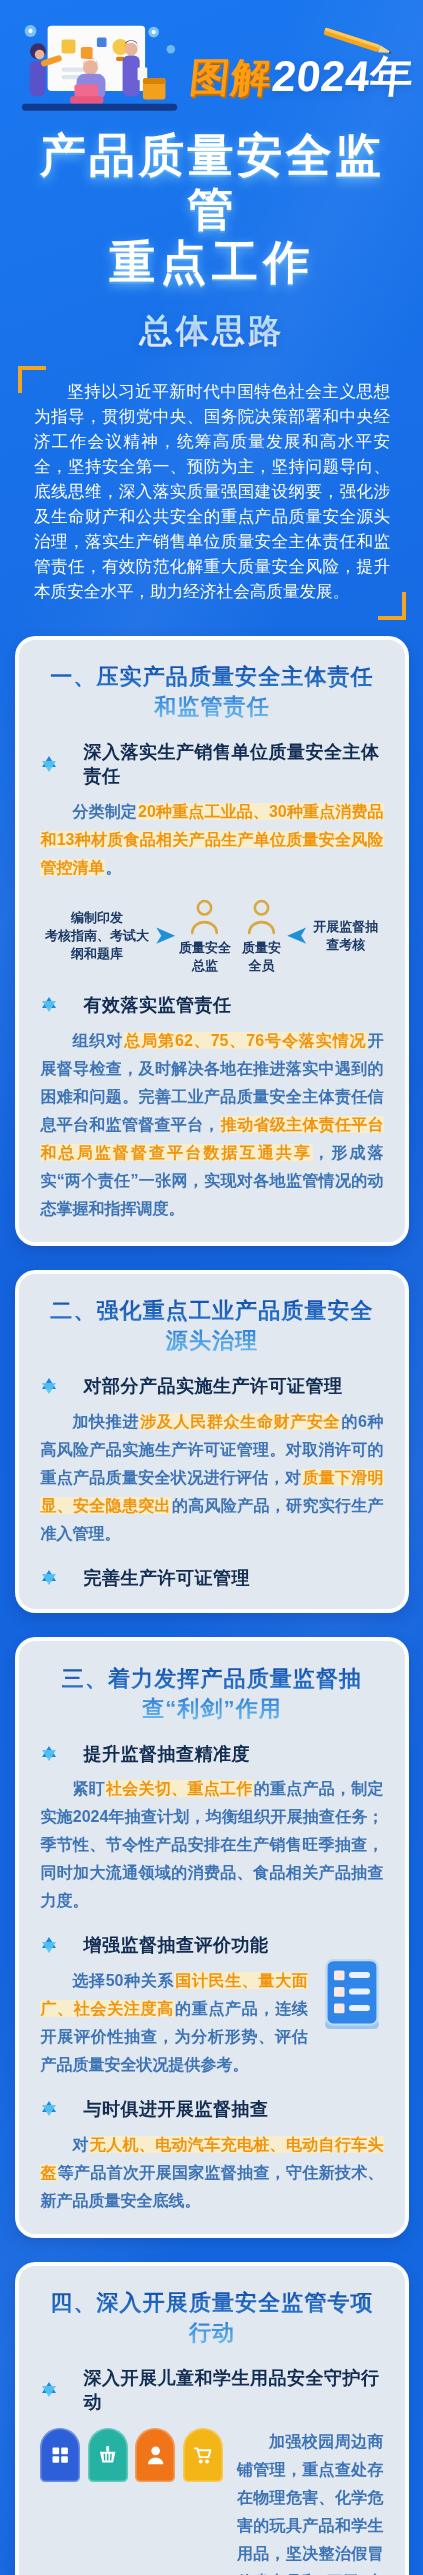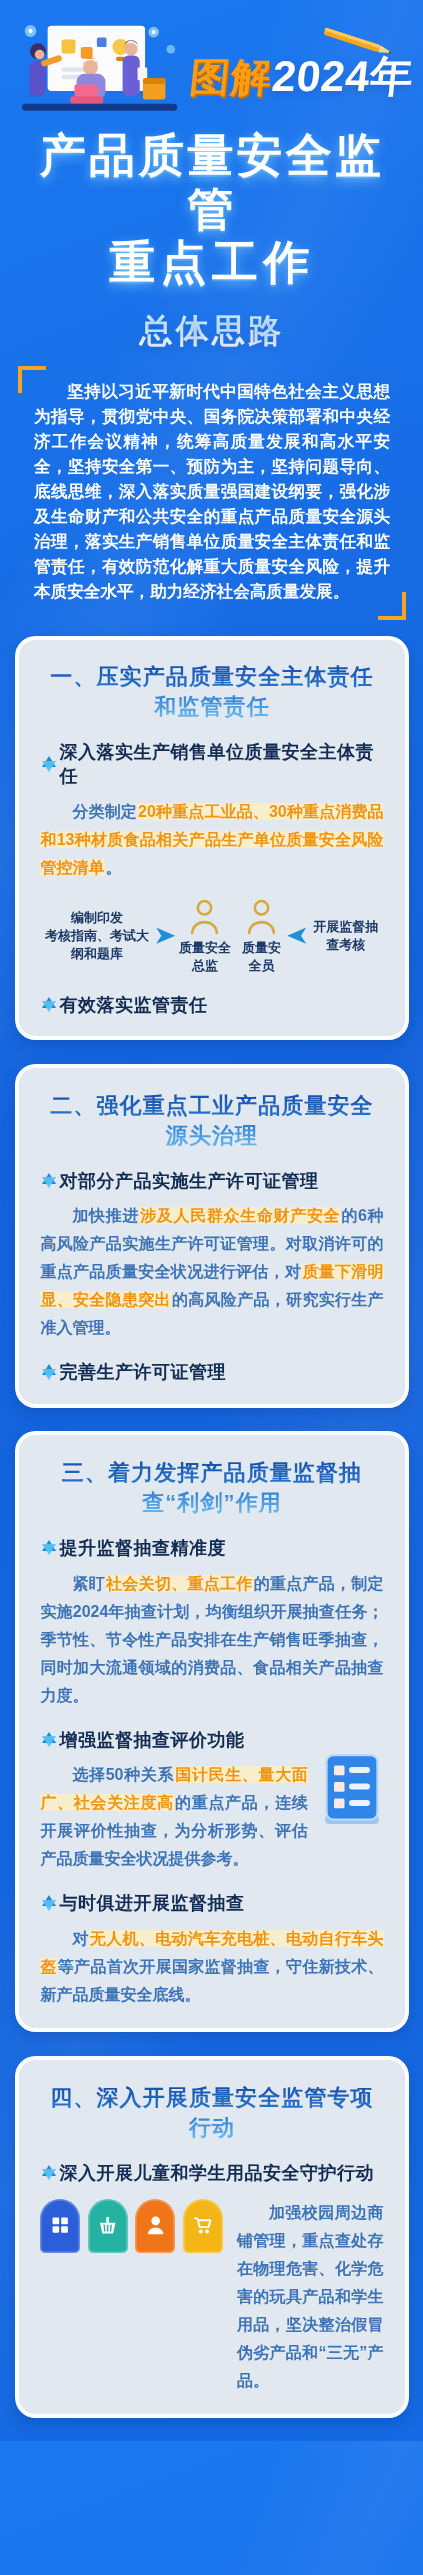--- a/index.html
+++ b/index.html
@@ -28,30 +28,30 @@
   
   .intro{padding:14px 18px 16px;}
   .intro-heading{text-align:center;font-size:33px;font-weight:900;letter-spacing:3.2px;margin:2.1px 0 11.8px;
      background:linear-gradient(180deg,#b9ecfc 0%,#ffffff 75%);
      -webkit-background-clip:text;background-clip:text;color:transparent;
      text-shadow:0 3.2px 8.6px rgba(20,80,190,.35);}
   .intro-box{position:relative;padding:13px 16px 16px;}
   .corner{position:absolute;width:23.6px;height:23.6px;}
   .corner-tl{left:0;top:0;border-top:4.8px solid #f6a51c;border-left:4.8px solid #f6a51c;}
   .corner-br{right:0;bottom:0;border-bottom:4.8px solid #f6a51c;border-right:4.8px solid #f6a51c;}
-  .intro-text{margin:0;color:#ffffff;font-weight:700;font-size:16.6px;line-height:25px;
+  .intro-text{margin:0;color:#ffffff;font-weight:400;font-size:16.6px;line-height:25px;
      text-align:justify;text-indent:2em;}
   
   .card{margin:0 15px 23.6px;background:#e1e8f0;border:4.8px solid rgba(255,255,255,.92);
      border-radius:20.4px;padding:13px 21.4px 19.3px;box-shadow:0 5.4px 13px rgba(10,50,140,.25);}
   .sec-title{margin:9.7px 0 5.4px;text-align:center;font-size:22px;font-weight:900;letter-spacing:1.1px;
      background:linear-gradient(180deg,#124da8 0%,#2f7fd6 55%,#74c4f2 100%);
      -webkit-background-clip:text;background-clip:text;color:transparent;}
   .item{margin-top:18px;}
-  .item-head{display:flex;align-items:center;gap:2px;}
+  .item-head{display:flex;align-items:center;gap:26px;}
   .star{position:relative;width:17px;height:17px;flex:0 0 auto;}
   .star::before{content:"";position:absolute;left:1.6px;top:0.5px;border-left:7px solid transparent;
      border-right:7px solid transparent;border-bottom:11.8px solid #1f86da;}
   .star::after{content:"";position:absolute;left:1.6px;top:4.8px;border-left:7px solid transparent;
      border-right:7px solid transparent;border-top:11.8px solid #55c3f2;opacity:.92;}
   .item-title{margin:0;font-size:18px;font-weight:800;color:#122c52;letter-spacing:0.5px;}
   .body{margin:9.7px 0 0;font-size:16px;line-height:28px;color:#3e74b5;font-weight:700;
      text-align:justify;text-indent:2em;}
   .hl{color:#f0940f;background:rgba(252,238,196,.85);border-radius:2.1px;padding:0 1.1px;}
   .with-icon{display:flex;align-items:flex-start;gap:11.8px;}
@@ -179,20 +179,21 @@
           </svg>
       </span>
       <div class="dg-label">开展监督抽查考核</div>
     </div>
   </div>
   <div class="item">
     <div class="item-head">
       <span class="star"></span>
       <h3 class="item-title">有效落实监管责任</h3>
     </div>
+    <p class="body"><span>组织对</span><span class="hl">总局第62、75、76号令落实情况</span><span>开展督导检查，及时解决各地在推进落实中遇到的困难和问题。完善工业产品质量安全主体责任信息平台和监管督查平台，</span><span class="hl">推动省级主体责任平台和总局监督督查平台数据互通共享</span><span>，形成落实“两个责任”一张网，实现对各地监管情况的动态掌握和指挥调度。</span></p>
   </div>
 </section>
 
 <section class="card">
   <h2 class="sec-title"><span>二、</span><span>强化重点工业产品质量安全源头治理</span></h2>
   <div class="item">
     <div class="item-head">
       <span class="star"></span>
       <h3 class="item-title">对部分产品实施生产许可证管理</h3>
     </div>

